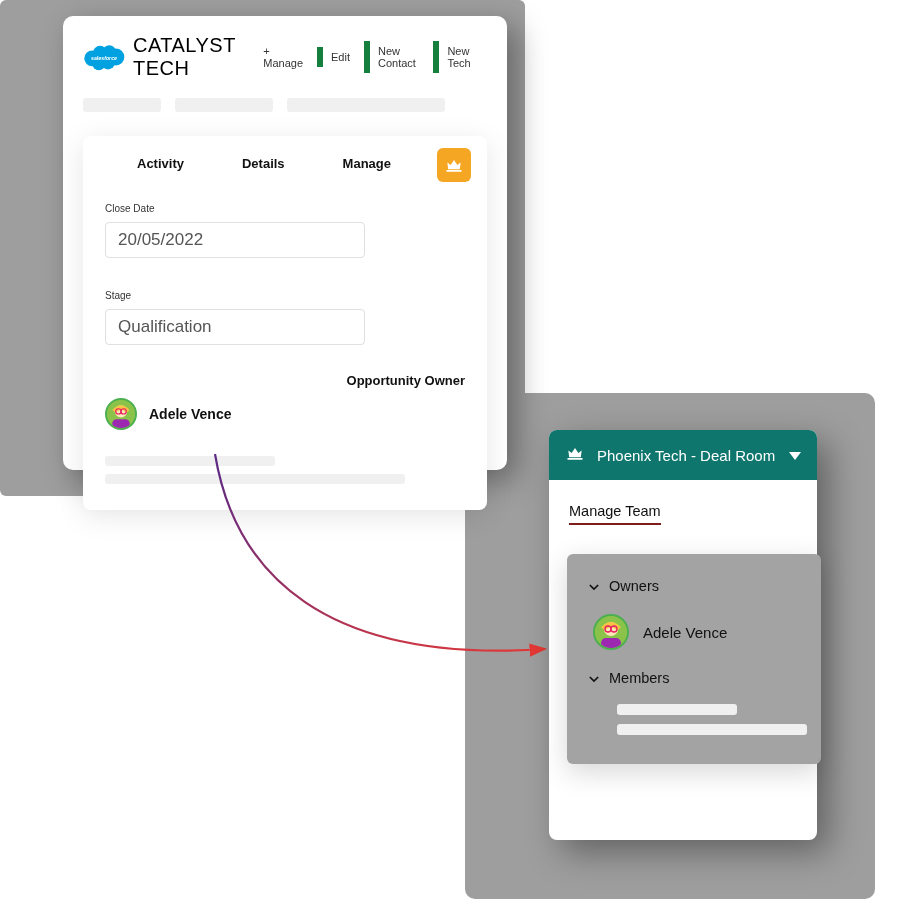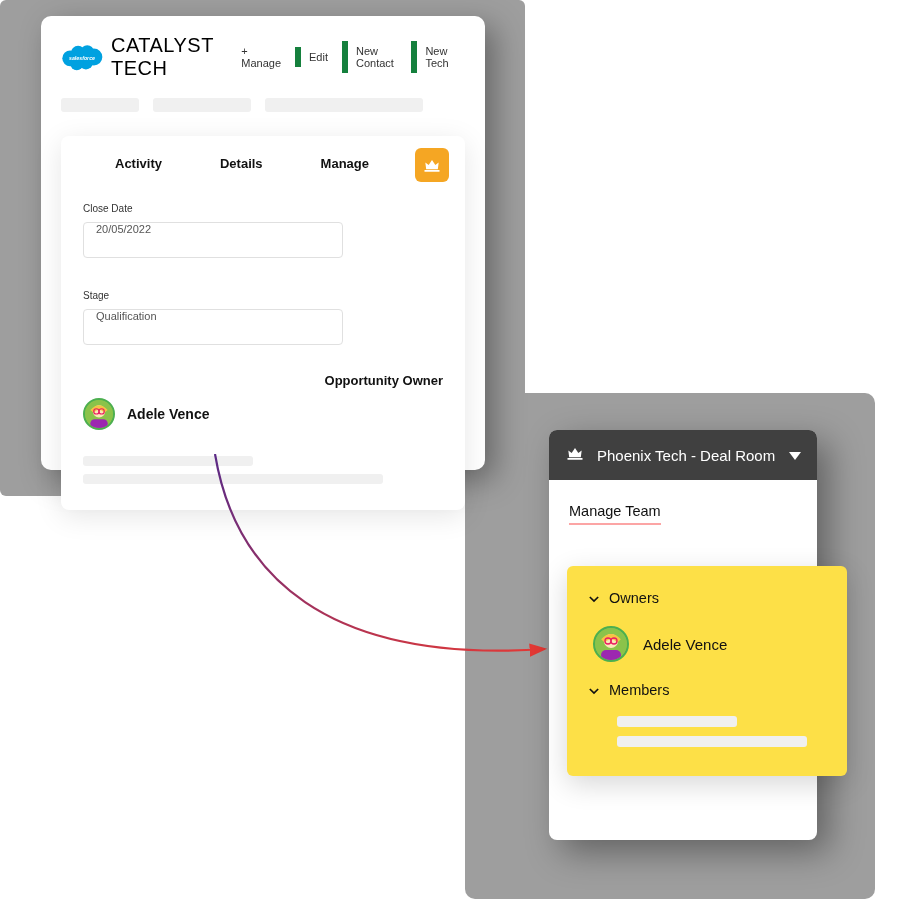--- a/index.html
+++ b/index.html
@@ -15,21 +15,21 @@
     position: absolute;
     background: #9E9E9E;
     border-radius: 6px;
   }
   .gray-bg.top { left: 0; top: 0; width: 525px; height: 496px; }
   .gray-bg.bottom { left: 465px; top: 393px; width: 410px; height: 506px; border-radius: 10px; }
 
   
   .sf-card {
     position: absolute;
-    left: 41px; top: 16px;
+    left: 63px; top: 16px;
     width: 444px; height: 454px;
     background: #fff;
     border-radius: 10px;
     box-shadow: 10px 10px 30px rgba(0,0,0,0.35);
     padding: 18px 20px 0 20px;
   }
   .sf-header { display: flex; align-items: center; gap: 6px; }
   .sf-cloud {
     width: 42px; height: 30px; position: relative;
   }
@@ -63,22 +63,22 @@
     width: 34px; height: 34px; border-radius: 6px;
     background: #F5A623;
     display: flex; align-items: center; justify-content: center;
     color: #fff;
   }
   .sf-field-label { font-size: 10px; color: #333; margin-top: 32px; font-weight: 500; }
   .sf-input {
     margin-top: 8px;
     width: 260px; height: 36px;
     border: 1px solid #E0E0E0; border-radius: 4px;
-    padding: 0 12px; font-size: 11px; color: #555;
-    display: flex; 
+    padding: 0 12px; font-size: 17px; color: #555;
+    display: flex; align-items: center;
   }
   .sf-owner-label { font-size: 13px; font-weight: 700; margin-top: 28px; color: #111; text-align: right; }
   .sf-owner-row { display: flex; align-items: center; gap: 12px; margin-top: 10px; }
   .avatar {
     width: 32px; height: 32px; border-radius: 50%; background: #8BC34A;
     border: 2px solid #4CAF50;
     display: flex; align-items: center; justify-content: center;
     overflow: hidden; position: relative;
   }
   .sf-owner-name { font-size: 14px; font-weight: 600; color: #111; }
@@ -91,41 +91,41 @@
   .teams-card {
     position: absolute;
     left: 549px; top: 430px;
     width: 268px; height: 410px;
     background: #fff;
     border-radius: 8px;
     box-shadow: 12px 12px 34px rgba(0,0,0,0.38);
     overflow: visible;
   }
   .teams-header {
-    background: #404040;
+    background: #0f766e;
     height: 50px;
     border-radius: 8px 8px 0 0;
     display: flex; align-items: center; gap: 12px;
     padding: 0 16px;
     color: #fff;
   }
   .teams-title { font-size: 15px; font-weight: 500; flex: 1; }
   .teams-section {
     padding: 22px 20px 0 20px;
   }
   .teams-tab {
     font-size: 14.5px; font-weight: 500; color: #111;
-    border-bottom: 2px solid #fca5a5;
+    border-bottom: 2px solid #7f1d1d;
     display: inline-block; padding-bottom: 4px;
   }
   .teams-panel {
     position: absolute;
-    left: 18px; top: 136px;
-    width: 280px;
-    background: #fde047;
+    left: 18px; top: 124px;
+    width: 254px;
+    background: #a3a3a3;
     border-radius: 6px;
     box-shadow: 0 8px 28px rgba(0,0,0,0.16);
     padding: 24px 22px 20px 22px;
   }
   .teams-group { display: flex; align-items: center; gap: 10px; font-size: 14.5px; font-weight: 500; color: #111; }
   .teams-owner-row { display: flex; align-items: center; gap: 14px; margin: 20px 0 20px 4px; }
   .teams-owner-name { font-size: 15px; font-weight: 500; color: #111; }
   .teams-ph { margin-top: 18px; margin-left: 28px; }
   .teams-ph .line { height: 11px; background: #F0F0F0; border-radius: 3px; margin-bottom: 9px; }
   .teams-ph .t1 { width: 120px; }

